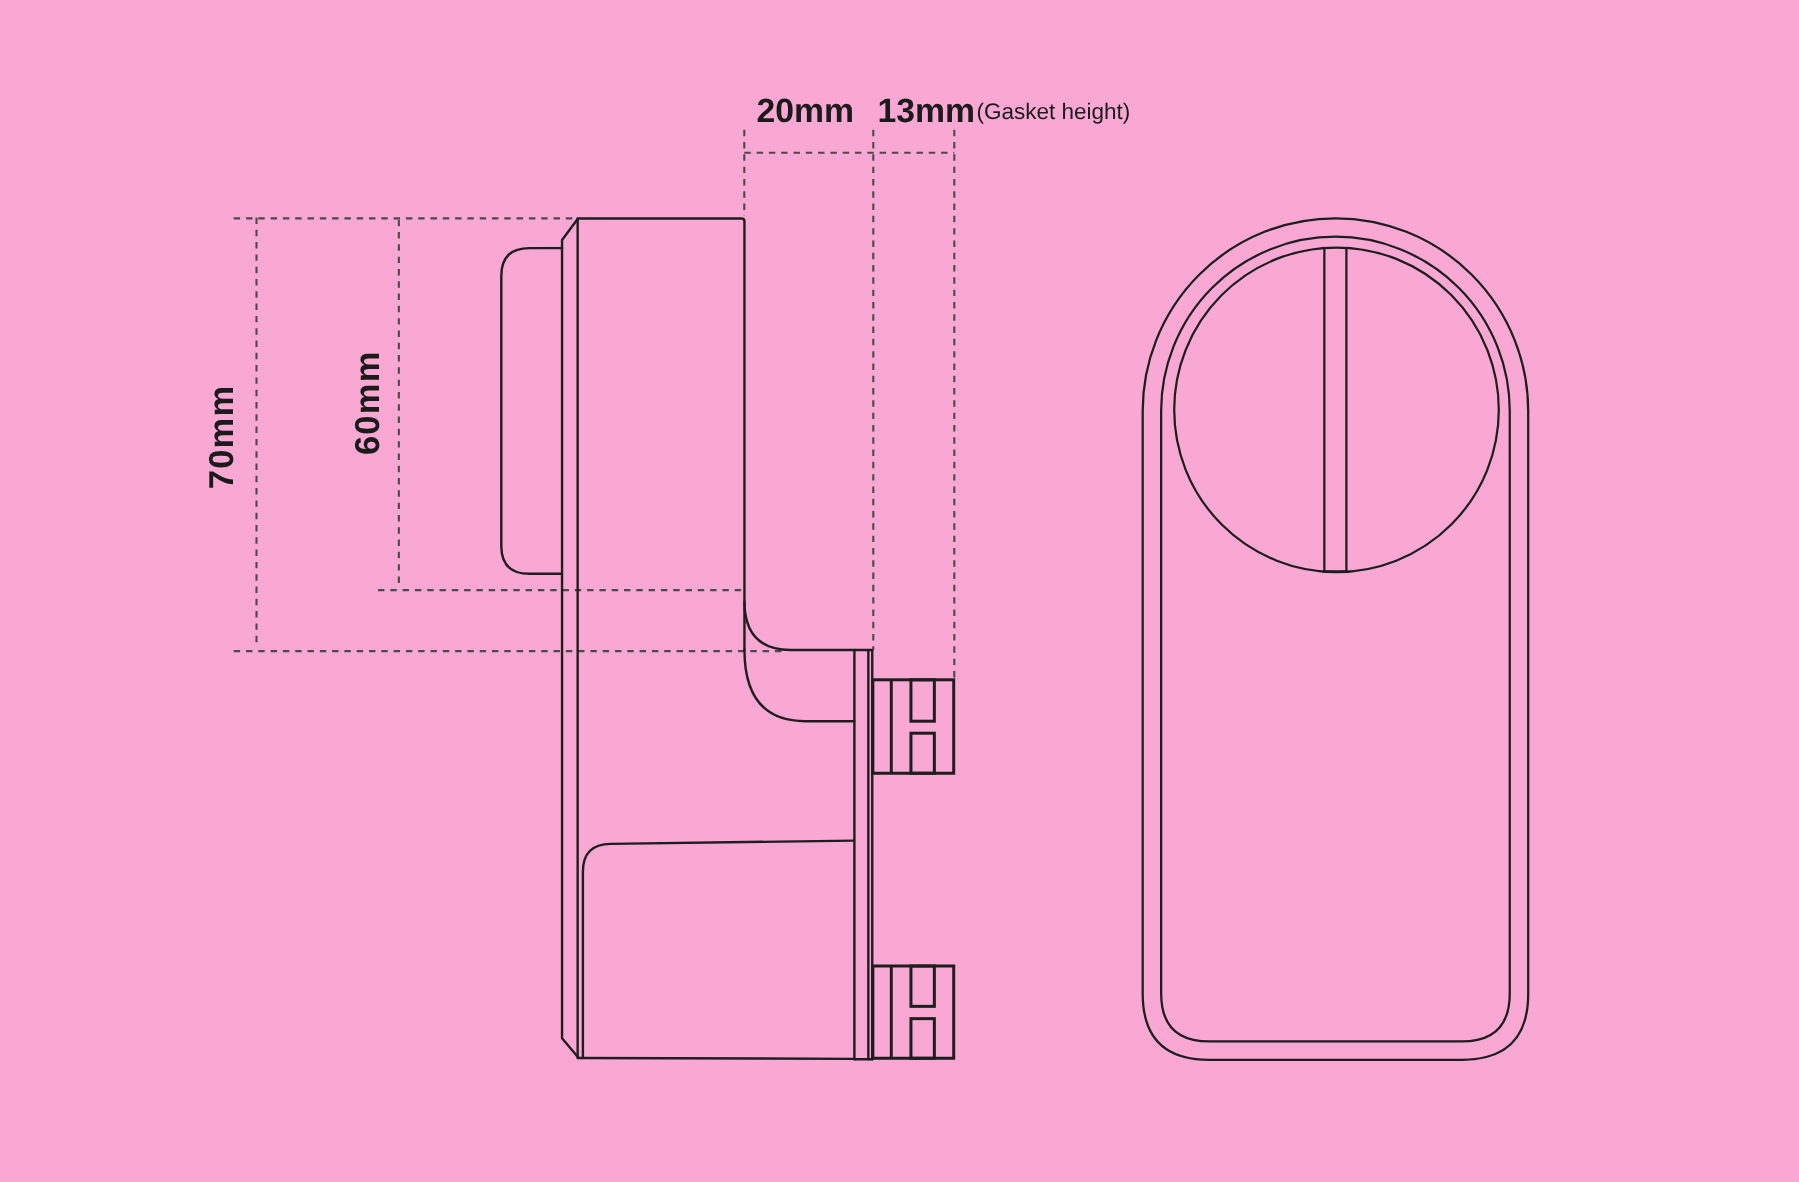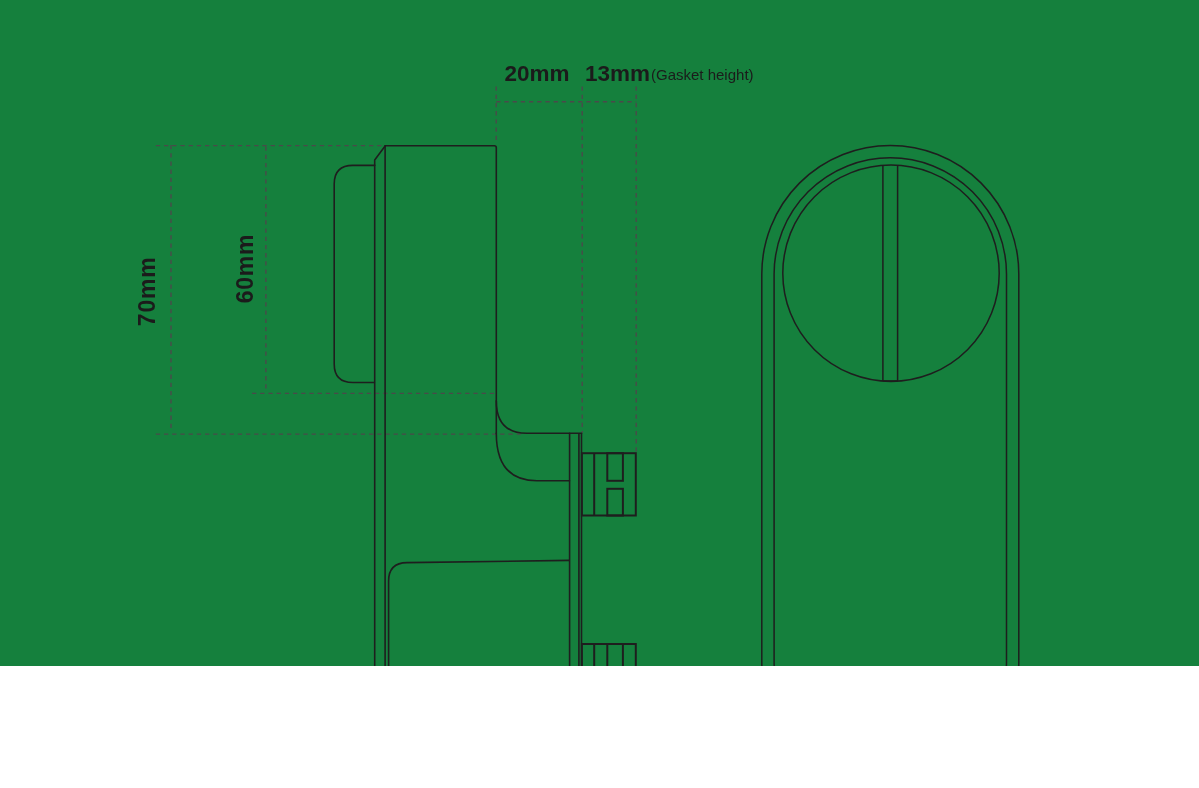--- a/index.html
+++ b/index.html
@@ -1,16 +1,16 @@
 <!DOCTYPE html>
 <html><head>
 <meta charset="utf-8">
 <style>
   html,body{margin:0;padding:0;background:#ffffff;}
-  #page{position:relative;width:1199px;height:666px;background:#15803d;overflow:hidden;
+  #page{position:relative;width:1199px;height:788px;background:#f9a8d4;overflow:hidden;
         font-family:"Liberation Sans", sans-serif;}
   svg{position:absolute;left:0;top:0;}
 </style>
 </head>
 <body>
 <div id="page">
 <svg width="1199" height="788" viewBox="0 0 1199 788">
   <g fill="none" stroke="#4a4a4a" stroke-width="1.4" stroke-dasharray="4.3 3.9">
 
     <path d="M171,145 V431.5"></path>

